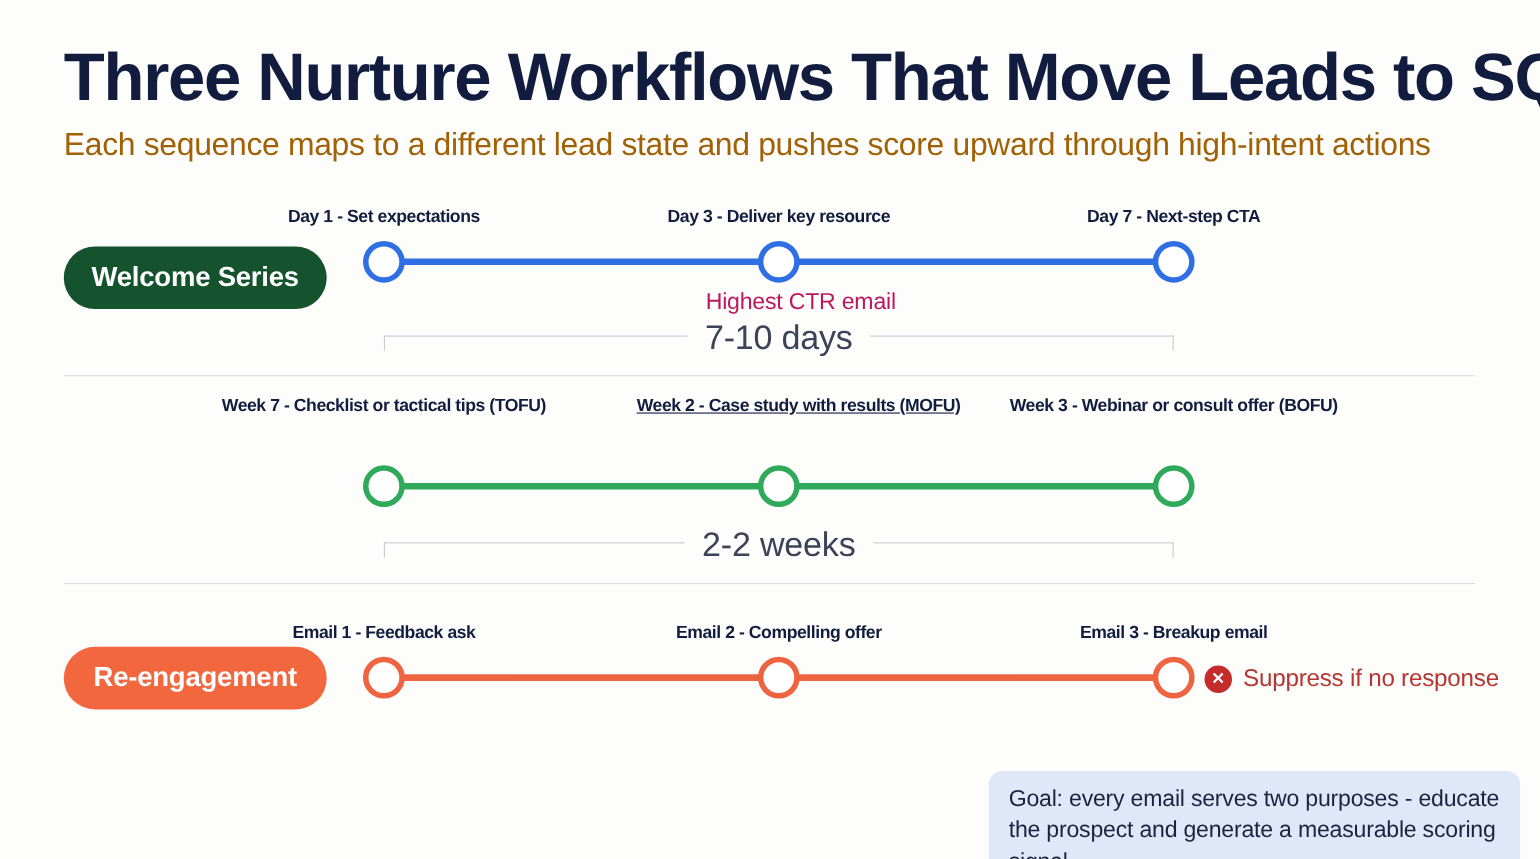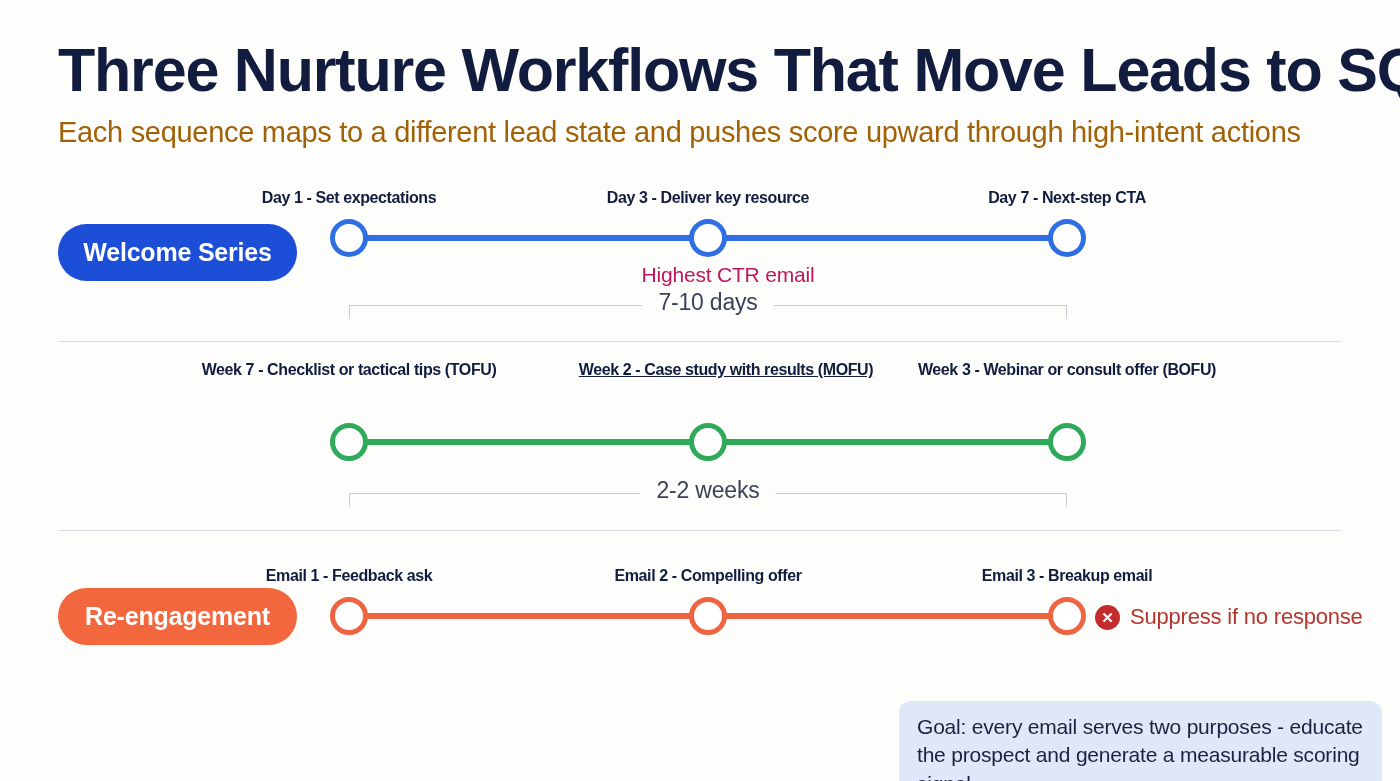--- a/index.html
+++ b/index.html
@@ -77,21 +77,21 @@
     border-radius: 29px;
     display: flex;
     align-items: center;
     justify-content: center;
     color: #ffffff;
     font-size: 25px;
     font-weight: bold;
     letter-spacing: -0.2px;
     box-sizing: border-box;
   }
-  .pill-1 { top: 39px; background: #1d4ed8; }
+  .pill-1 { top: 39px; background: #14532d; }
   .pill-2 { top: 58px; background: #33af5f; }
   .pill-3 { top: 41px; background: #f3673f; }
 
   
   .track {
     position: absolute;
     left: 330px;
     width: 756px;
   }
   .track-line {
@@ -186,21 +186,21 @@
   }
   .bracket .tick.left { left: 0; }
   .bracket .tick.right { right: 0; }
   .bracket .dur-label {
     position: absolute;
     top: -8px;
     left: 50%;
     transform: translateX(-50%);
     background: #fdfdfc;
     padding: 0 16px;
-    font-size: 23px;
+    font-size: 31px;
     color: #3c4358;
     letter-spacing: -0.2px;
     white-space: nowrap;
   }
 
   
   .goal-box {
     position: absolute;
     left: 899px;
     top: 701px;

